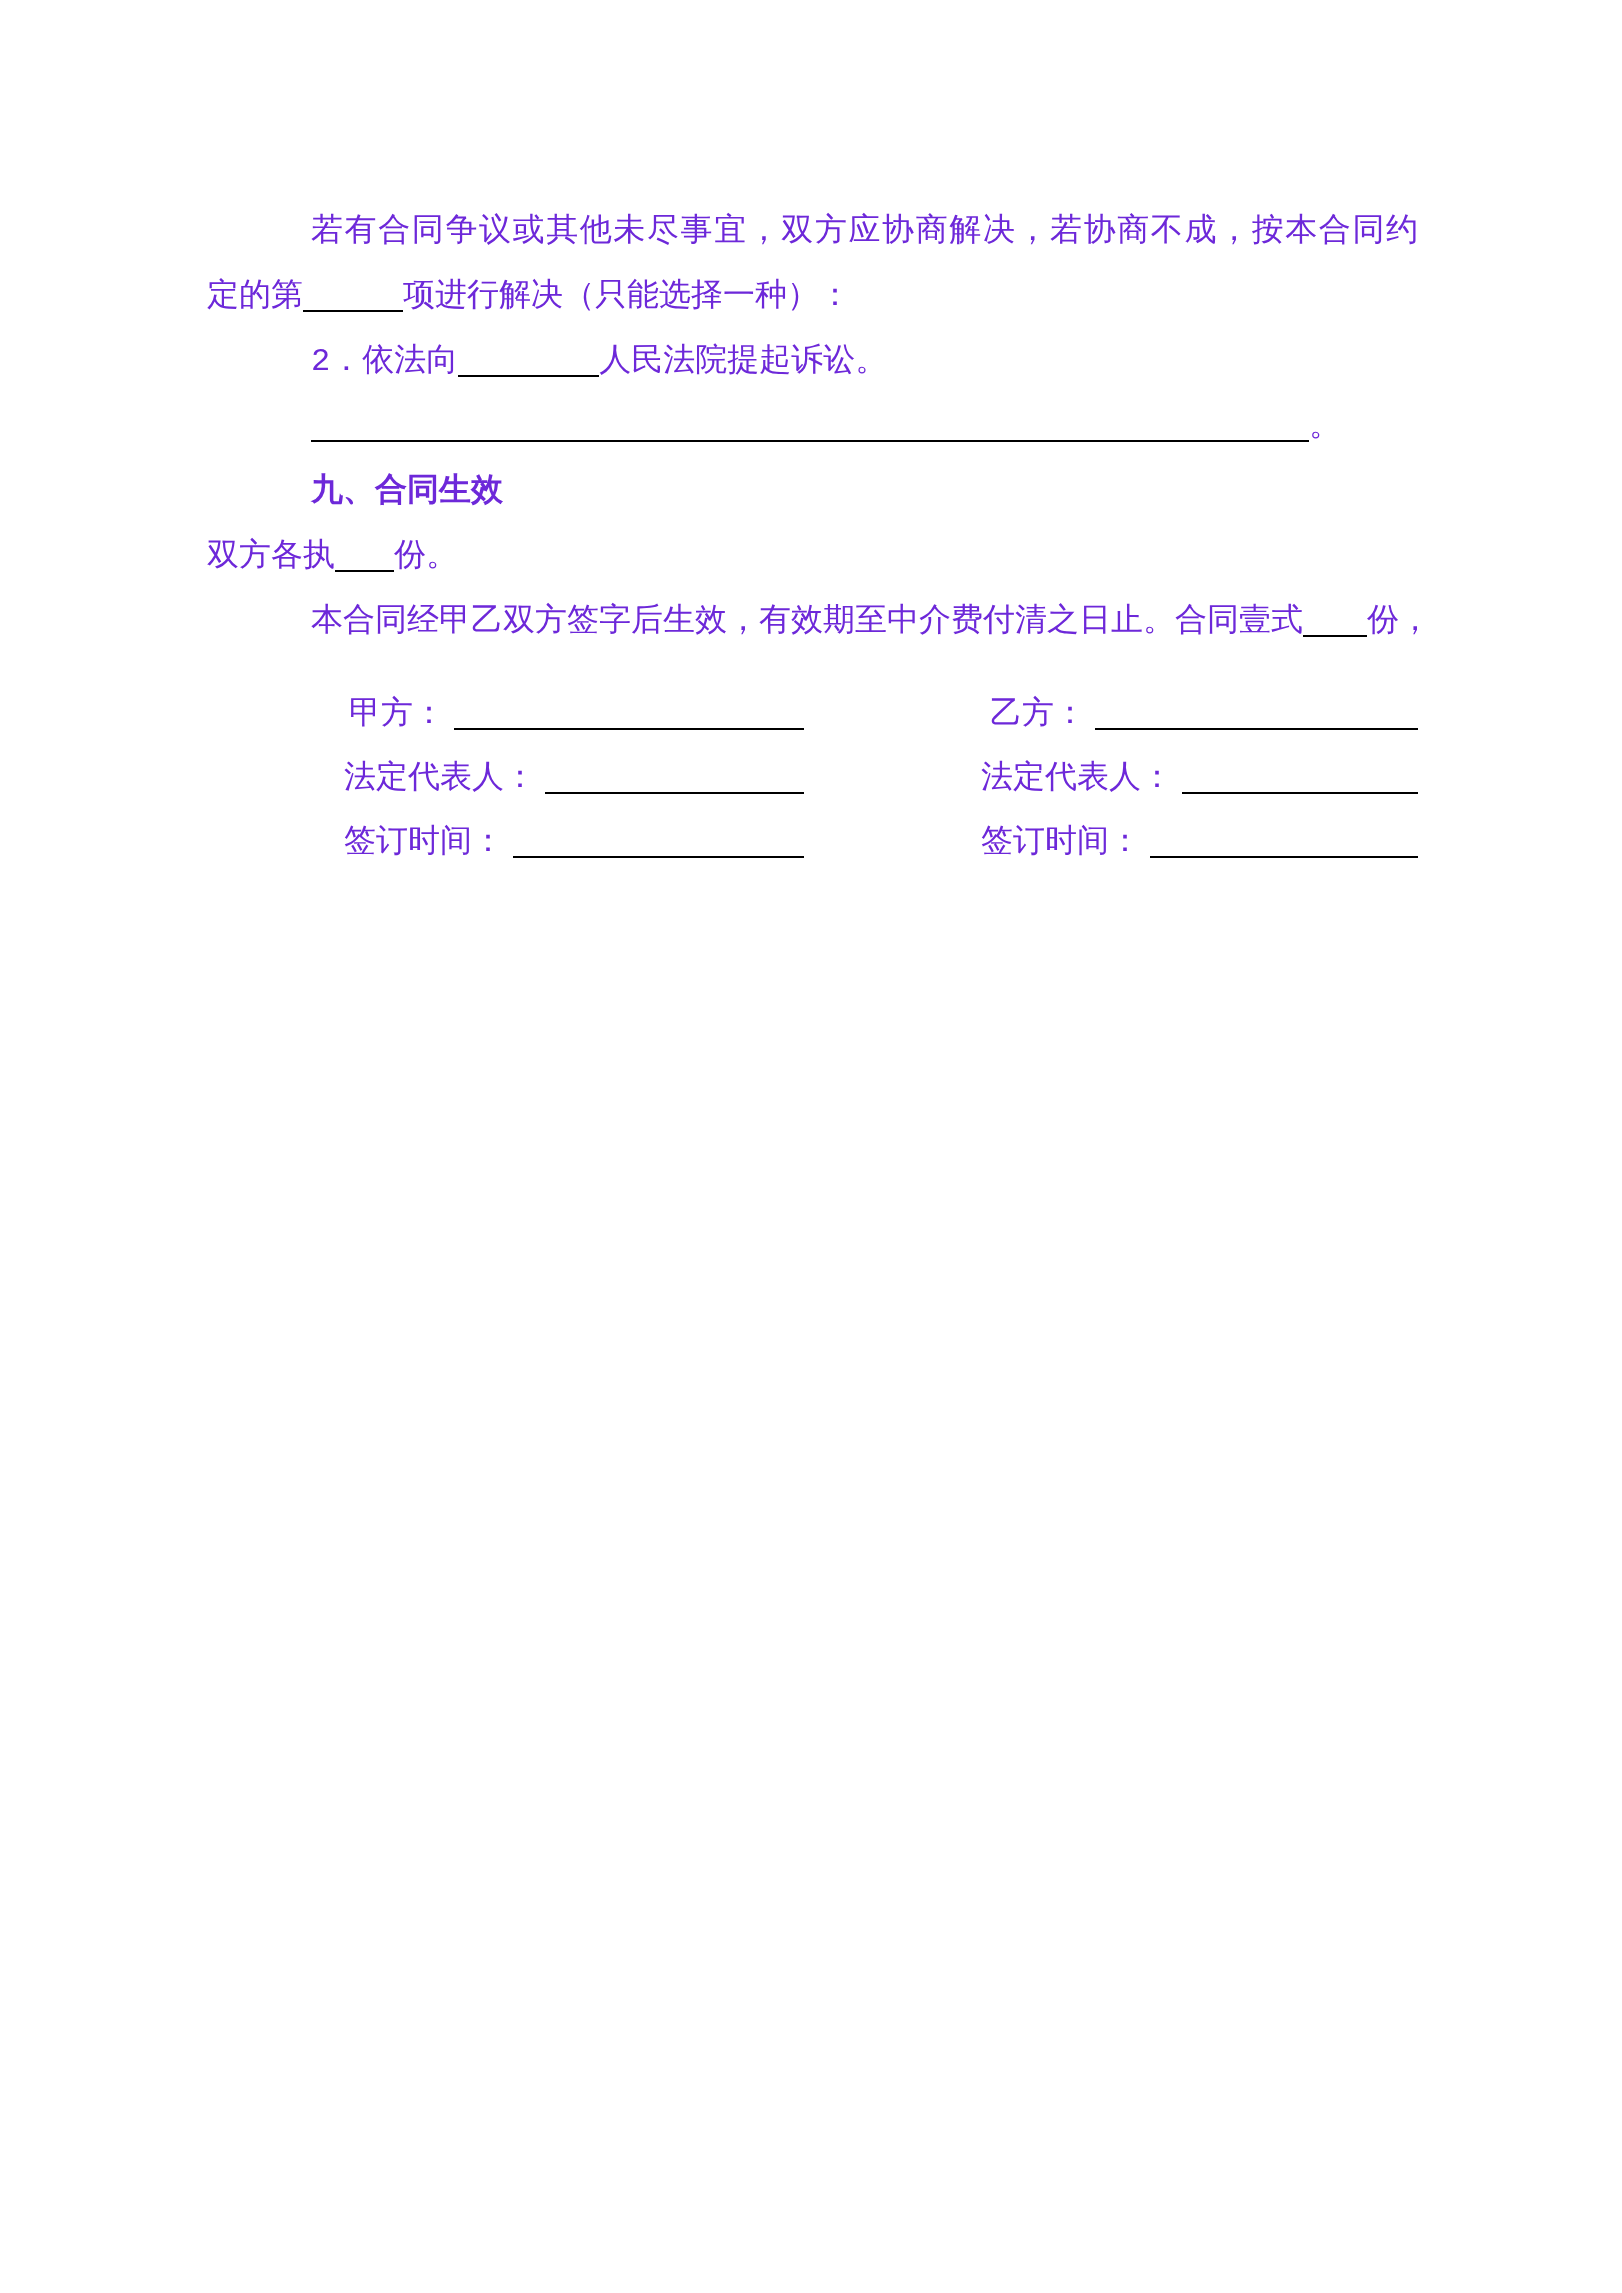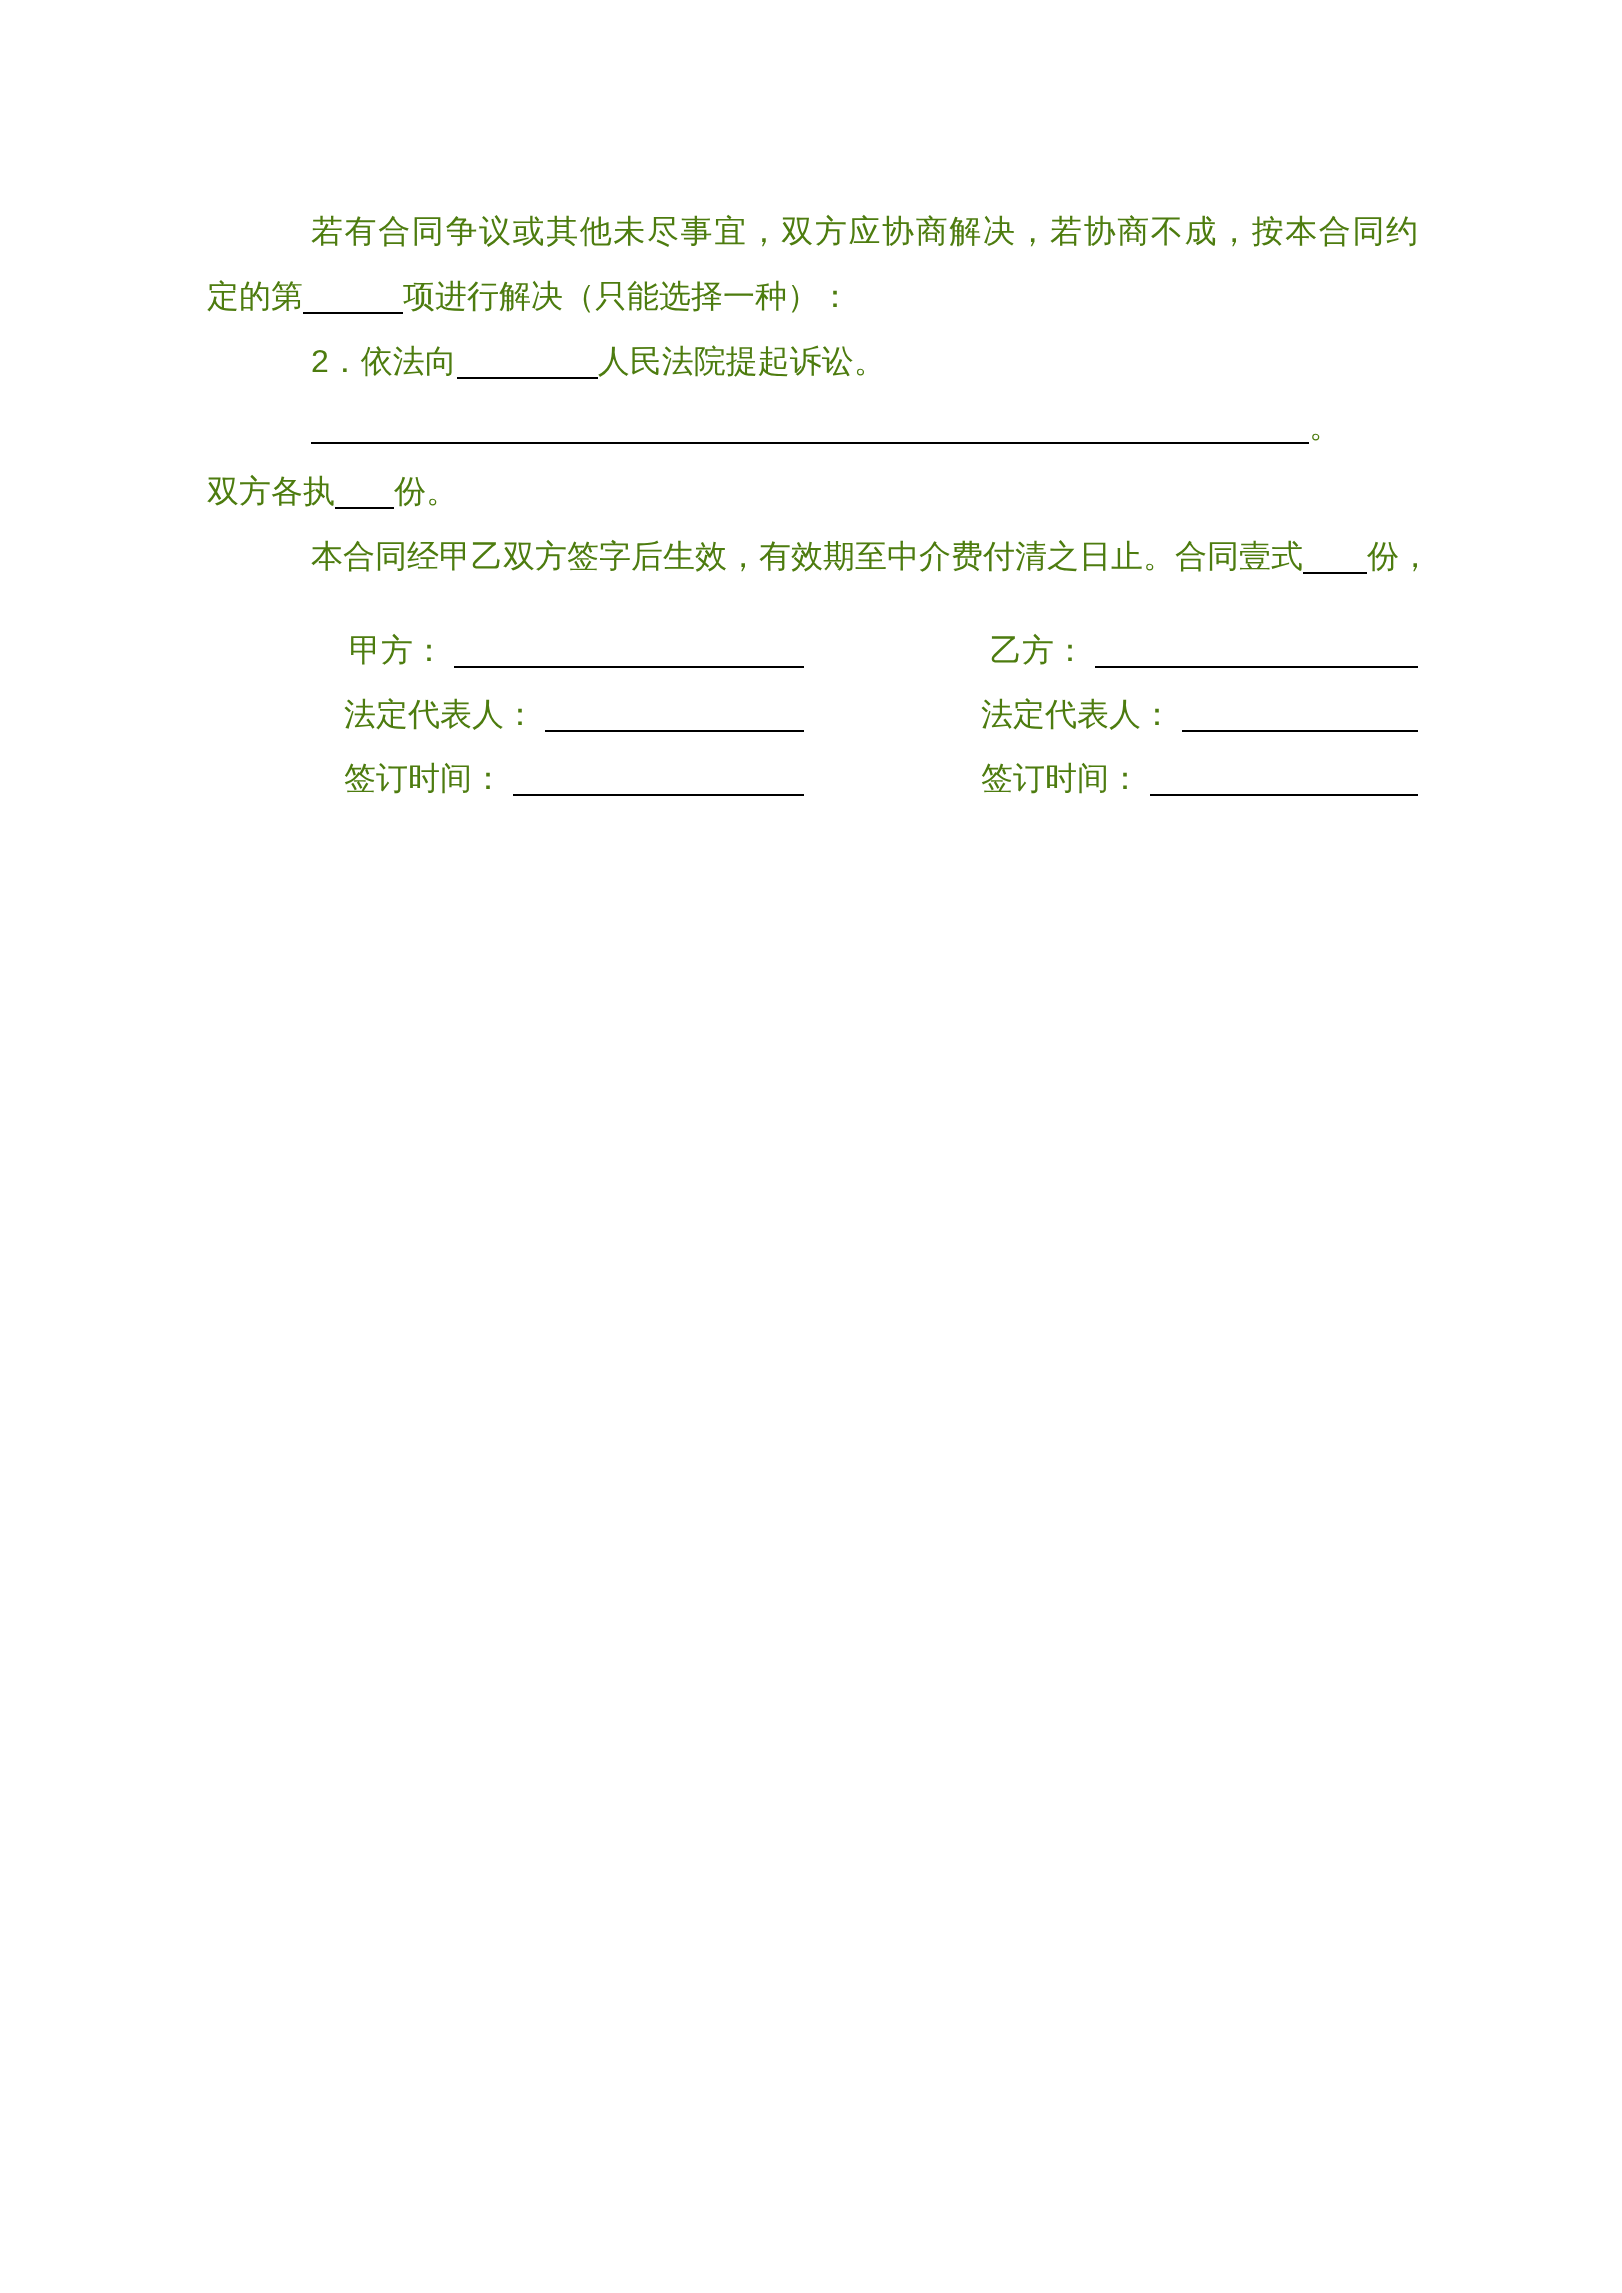--- a/index.html
+++ b/index.html
@@ -5,22 +5,22 @@
   html, body {
     margin: 0;
     padding: 0;
     background: #ffffff;
   }
   .page {
     position: relative;
     width: 1623px;
     height: 2294px;
     background: #ffffff;
-    color: #4d7c0f;
-    font-family: Liberation Sans, sans-serif;
+    color: #6d28d9;
+    font-family: Liberation Mono, monospace;
     overflow: hidden;
   }
   .content {
     position: absolute;
     left: 207px;
     top: 199px;
     width: 1211px;
   }
   .row {
     height: 65px;
@@ -81,20 +81,23 @@
       <span>定的第</span><span class="blank blank-opt"></span><span>项进行解决（只能选择一种）：</span>
     </div>
     <div class="row indent">
       <span>2．依法向</span><span class="blank blank-court"></span><span>人民法院提起诉讼。</span>
     </div>
 
     <div class="row indent">
       <span class="blank blank-other"></span><span>。</span>
     </div>
 
+    <div class="row indent heading">
+      <span>九、合同生效</span>
+    </div>
     <div class="row">
       <span>双方各执</span><span class="blank blank-each"></span><span>份。</span>
     </div>
     <div class="row indent">
       <span>本合同经甲乙双方签字后生效，有效期至中介费付清之日止。合同壹式</span><span class="blank blank-total"></span><span>份，</span>
     </div>
 
     <div class="sig-block">
       <div class="sig-row">
         <div class="sig-cell-a">

